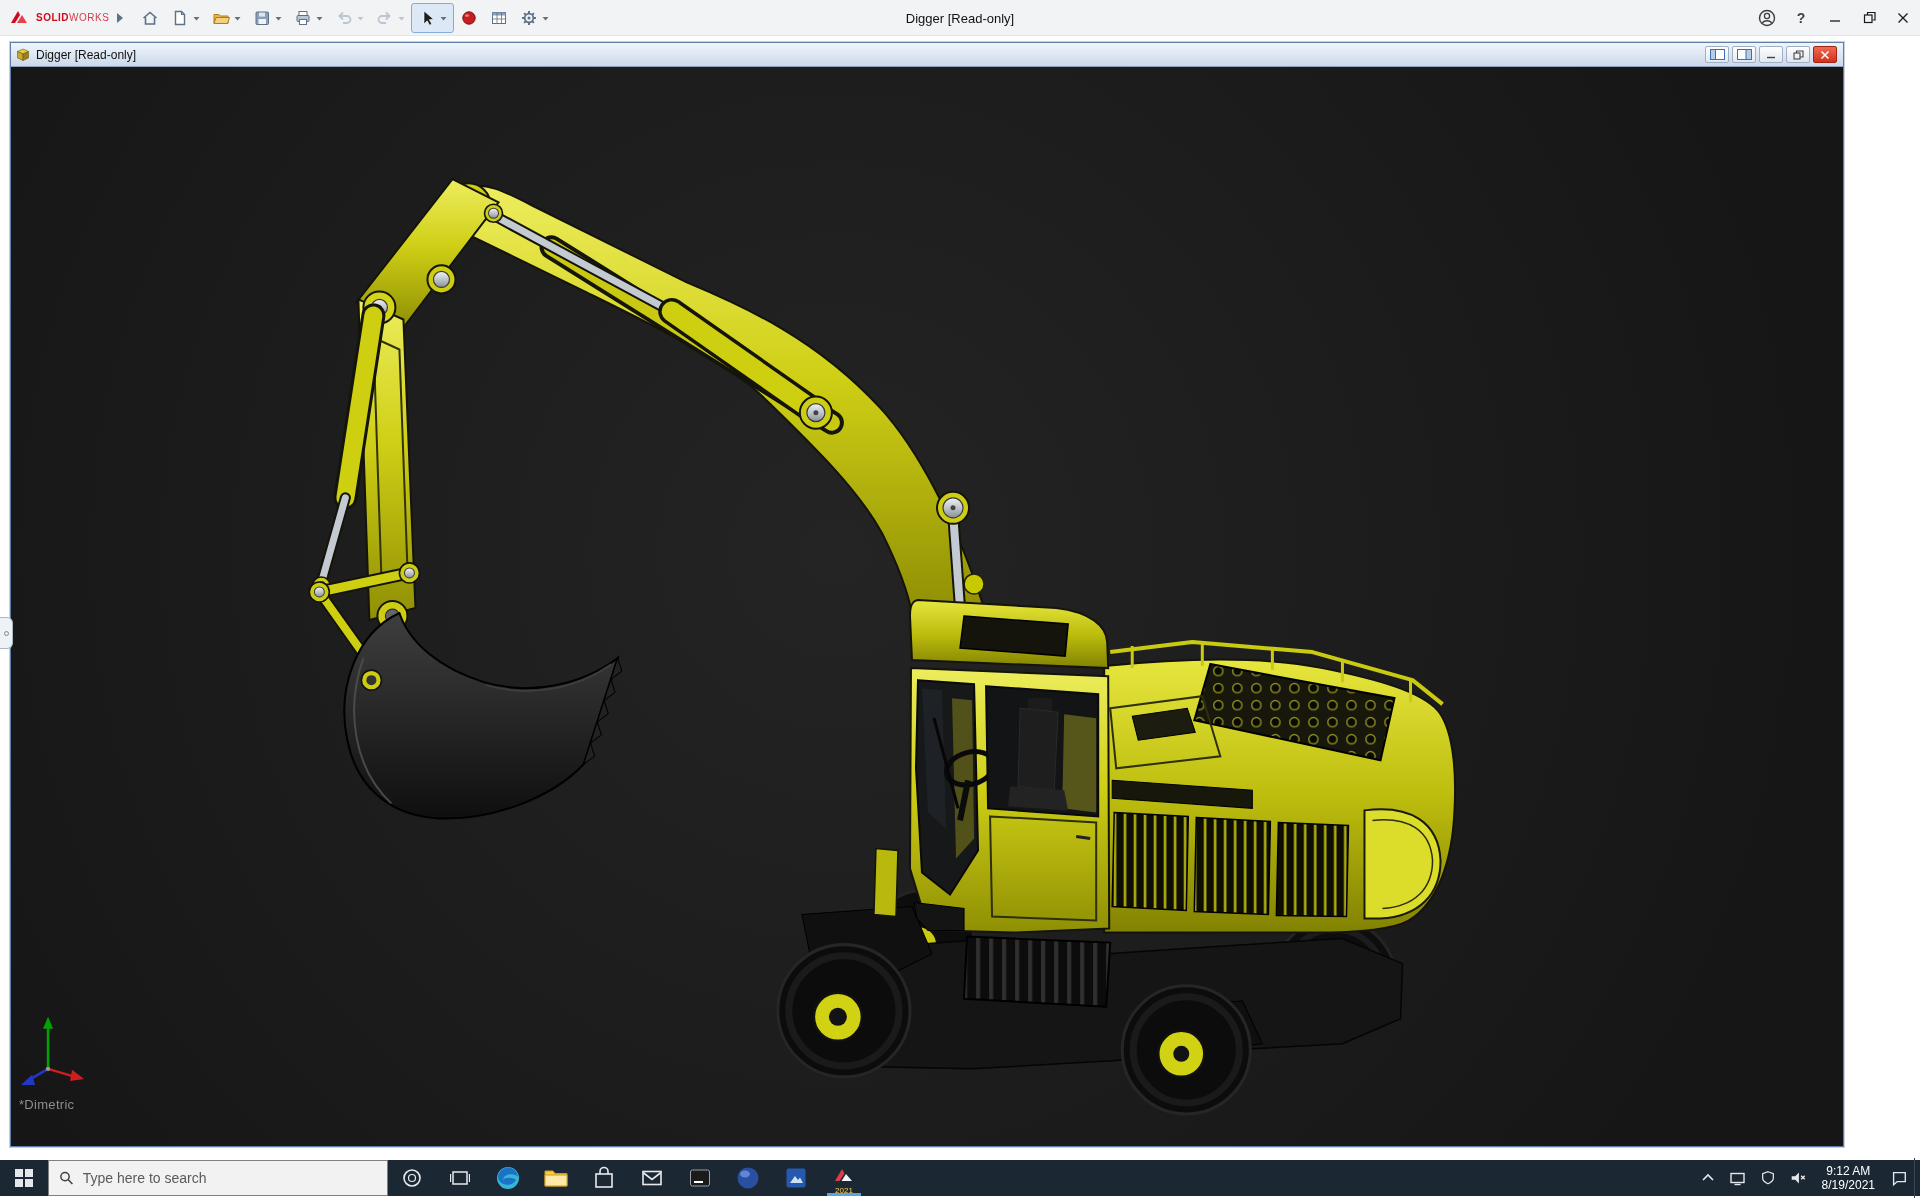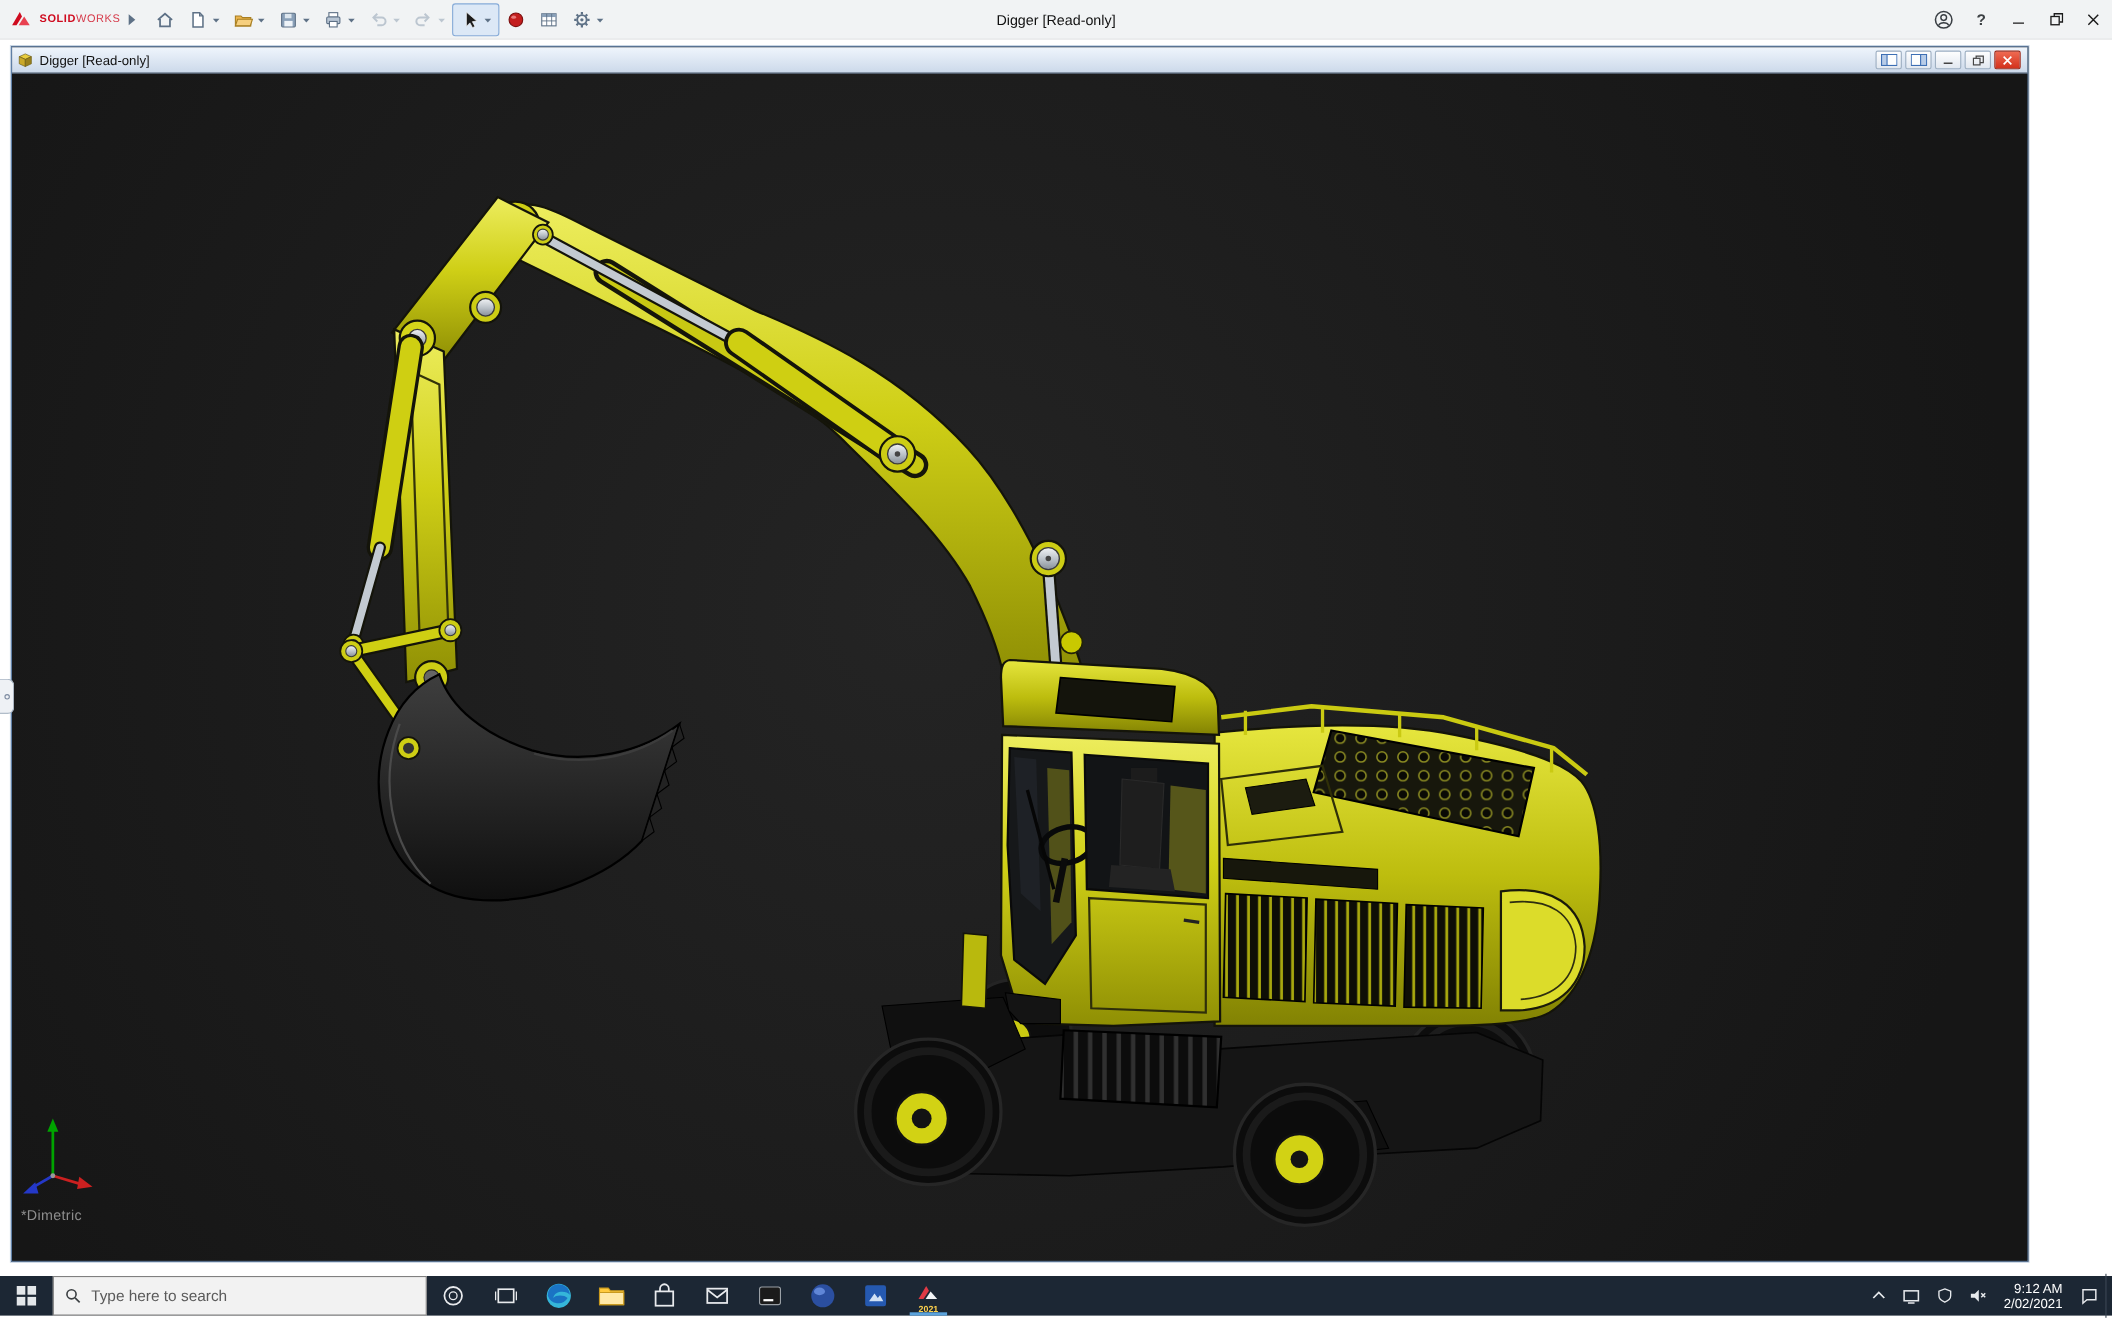--- a/index.html
+++ b/index.html
@@ -47,24 +47,24 @@
   .taskbar{position:absolute;left:0;top:1160px;width:1920px;height:36px;background:#1c2734;
     display:flex;align-items:stretch;color:#e8eaed}
   .tb-slot{width:48px;display:flex;align-items:center;justify-content:center;position:relative}
   .tb-search{width:340px;background:#f2f2f2;border:1px solid #808080;display:flex;
     align-items:center;gap:9px;padding:0 10px;margin:0}
   .tb-search input{border:none;background:transparent;outline:none;font-size:14px;width:100%;
     color:#222;font-family:"Liberation Sans",sans-serif}
   .tb-search input::placeholder{color:#5a5a5a}
   .run-indicator{position:absolute;bottom:0;left:7px;width:34px;height:3px;background:#5ba3dc}
   .sw-badge{position:absolute;bottom:1px;left:0;right:0;text-align:center;font-size:8px;
-    font-weight:bold;color:#ffd34d;line-height:8px}
+    font-weight:normal;color:#ffd34d;line-height:8px}
   .tray{margin-left:auto;display:flex;align-items:center}
   .tray-ic{width:30px;height:40px;display:flex;align-items:center;justify-content:center}
-  .clock{text-align:right;font-size:12px;line-height:14px;padding:0 9px;color:#fff}
+  .clock{text-align:center;font-size:12px;line-height:14px;padding:0 9px;color:#fff}
   .show-desktop{width:6px;height:40px;border-left:1px solid #3a4654}
 </style>
 </head>
 <body>
 
 <div class="titlebar">
   <div class="brand">
     <svg width="22" height="20" viewBox="0 0 22 20">
       <path d="M3 15 L10 3 L12 7 L7 15 Z" fill="#cf0a1e"></path>
       <path d="M9 15 L14 7 L19 15 Z" fill="#e8404f"></path>
@@ -543,21 +543,21 @@
       </svg>
     </div>
     <div class="tray-ic">
       <svg width="18" height="18" viewBox="0 0 20 20">
         <polygon points="3,8 7,8 11,4 11,16 7,12 3,12" fill="#e6e9ec"></polygon>
         <path d="M13.5 7.5 L17.5 11.5 M17.5 7.5 L13.5 11.5" stroke="#e6e9ec" stroke-width="1.5"></path>
       </svg>
     </div>
     <div class="clock">
       <div>9:12 AM</div>
-      <div>2/02/2021</div>
+      <div>8/19/2021</div>
     </div>
     <div class="tray-ic">
       <svg width="18" height="18" viewBox="0 0 20 20">
         <path d="M4 4 H17 V14 H8 L4 17.5 Z" fill="none" stroke="#e6e9ec" stroke-width="1.5"></path>
       </svg>
     </div>
     <div class="show-desktop"></div>
   </div>
 </div>
 

